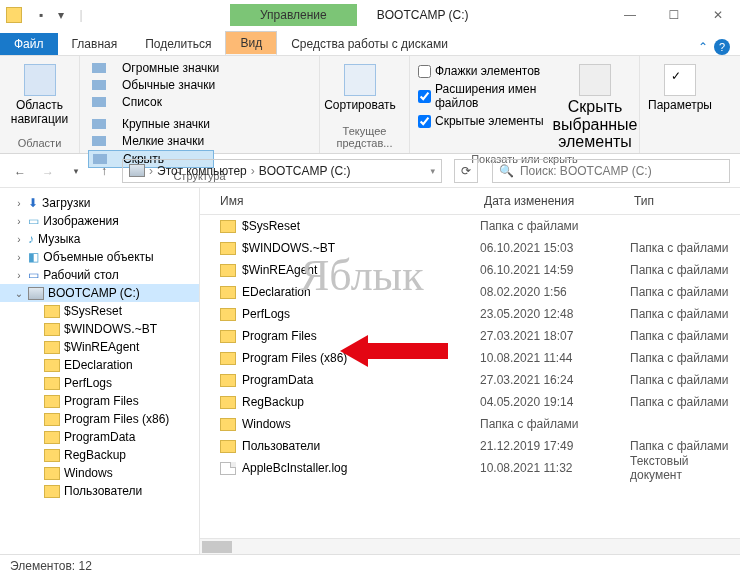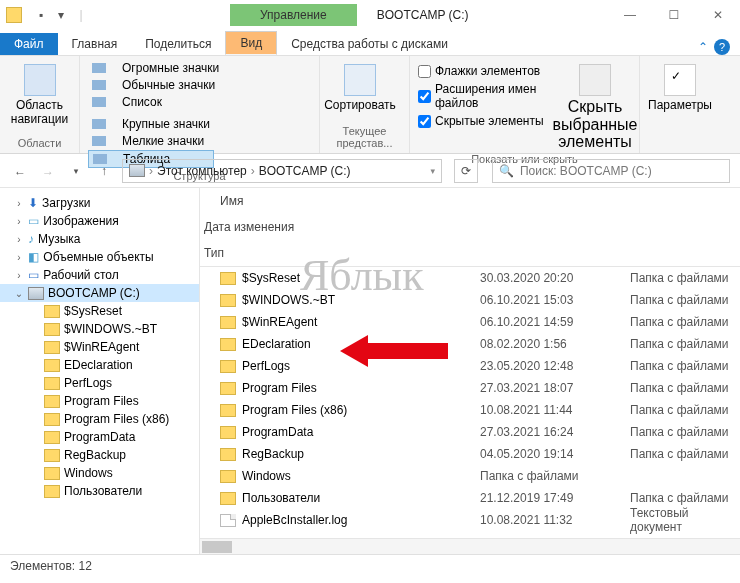--- a/index.html
+++ b/index.html
@@ -41,21 +41,21 @@
 .content { display:flex; height:366px; }
 .tree { width:200px; border-right:1px solid #e5e5e5; overflow-y:auto; padding:6px 0; }
 .tree-item { display:flex; align-items:center; gap:4px; padding:2px 6px; }
 .tree-item .tw { width:10px; text-align:center; color:#666; font-size:10px; }
 .tree-item .ico { width:16px; height:13px; background:#ffd96a; border:1px solid #d7b447; display:inline-block; }
 .tree-item.lvl1 { padding-left: 14px; }
 .tree-item.lvl2 { padding-left: 30px; }
 .tree-item.sel { background:#cde8ff; }
 .drive-ico { width:16px; height:13px; background:linear-gradient(#dfe8f0,#b5c3d0); border:1px solid #888; display:inline-block; }
 .list { flex:1; position:relative; overflow:auto; }
-.list-header { display:flex; border-bottom:1px solid #e5e5e5; color:#444; position:sticky; top:0; background:#fff;flex-direction:column; }
+.list-header { display:flex; border-bottom:1px solid #e5e5e5; color:#444; position:sticky; top:0; background:#fff; }
 .col-name { width:280px; padding:6px 10px 6px 20px; }
 .col-date { width:150px; padding:6px 4px; }
 .col-type { flex:1; padding:6px 4px; }
 .row { display:flex; align-items:center; height:22px; }
 .row .cn { width:280px; padding-left:20px; display:flex; align-items:center; gap:6px; }
 .row .cd { width:150px; color:#555; }
 .row .ct { flex:1; color:#555; }
 .fico { width:16px; height:13px; background:#ffd96a; border:1px solid #d7b447; display:inline-block; }
 .fico.file { background:#fff; border:1px solid #bbb; position:relative; }
 .fico.file::after { content:""; position:absolute; right:-1px; top:-1px; width:5px; height:5px; background:#eee; border-left:1px solid #bbb; border-bottom:1px solid #bbb; }
@@ -129,21 +129,21 @@
         <div class="layout-row">
             <span class="layout-ico"></span>
             <span>Крупные значки</span>
           </div>
         <div class="layout-row">
             <span class="layout-ico"></span>
             <span>Мелкие значки</span>
           </div>
         <div class="layout-row sel">
             <span class="layout-ico"></span>
-            <span>Таблица</span>
+            <span>Скрыть</span>
           </div>
       </div>
     </div>
     <div class="grp-label">Структура</div>
   </div>
 
   <div class="grp" style="width:90px">
     <div class="grp-body">
       <div class="big-btn">
         <div class="big-icon" style="background:#e6eef7"></div>
@@ -306,21 +306,20 @@
       <div class="col-name">Имя</div>
       <div class="col-date">Дата изменения</div>
       <div class="col-type">Тип</div>
     </div>
     <div id="rows">
         <div class="row">
           <div class="cn">
             <span class="fico"></span>
             <span>$SysReset</span>
           </div>
-          <div class="cd">30.03.2020 20:20</div>
           <div class="ct">Папка с файлами</div>
         </div>
         <div class="row">
           <div class="cn">
             <span class="fico"></span>
             <span>$WINDOWS.~BT</span>
           </div>
           <div class="cd">06.10.2021 15:03</div>
           <div class="ct">Папка с файлами</div>
         </div>

